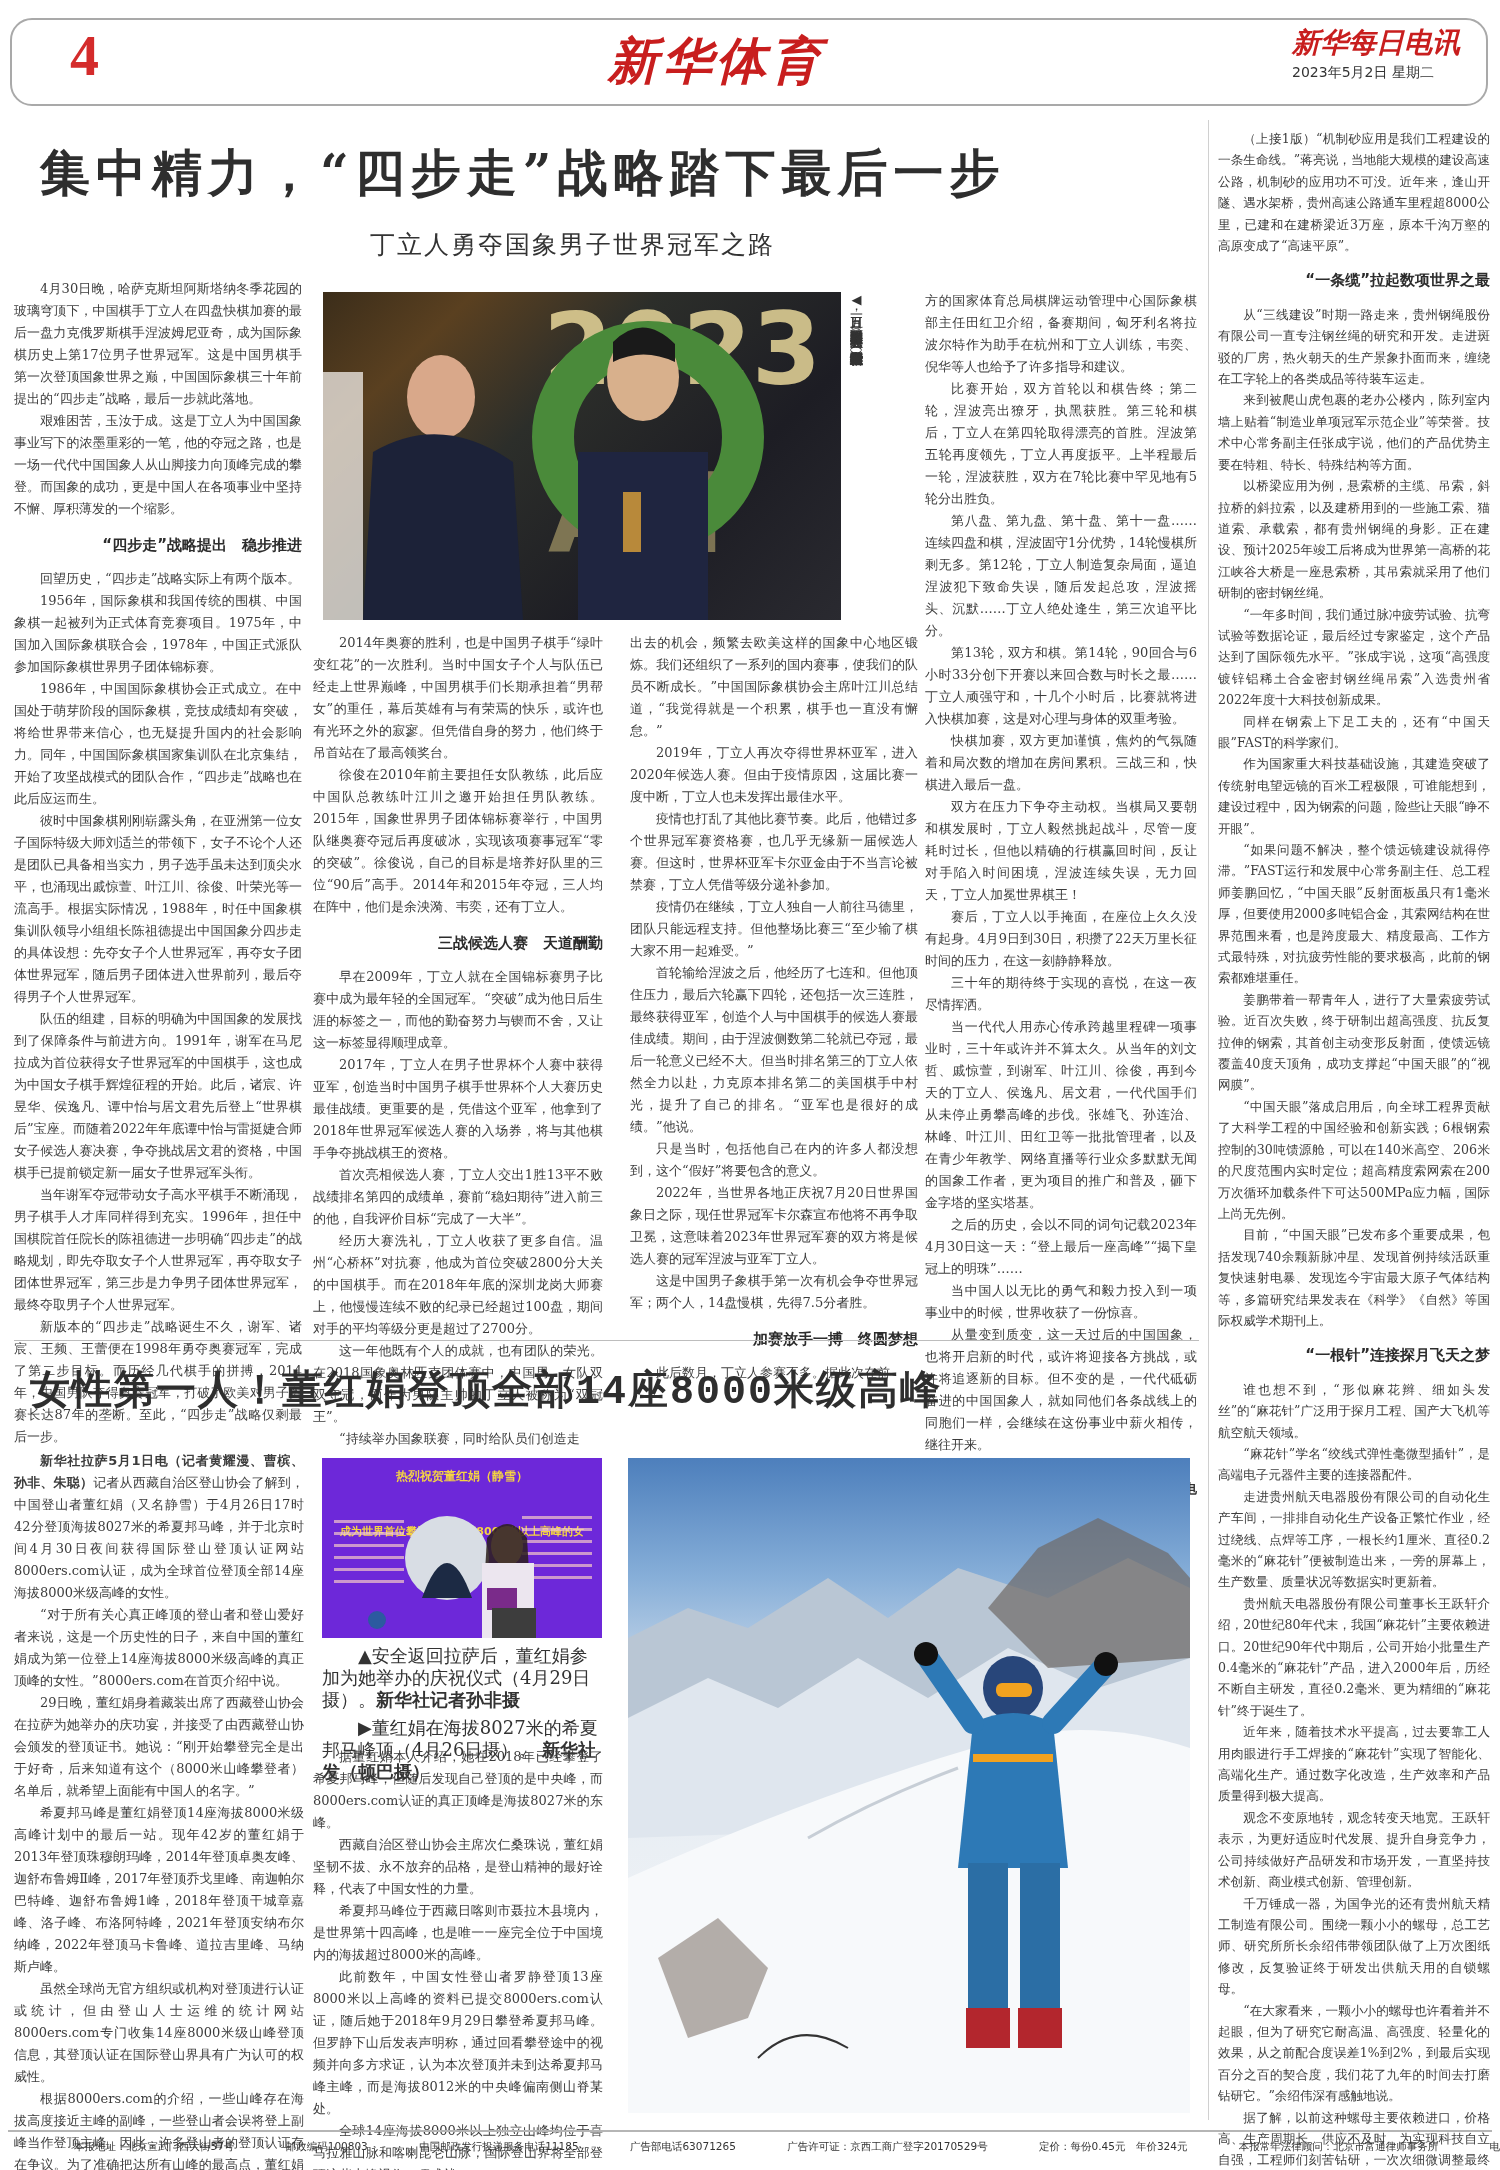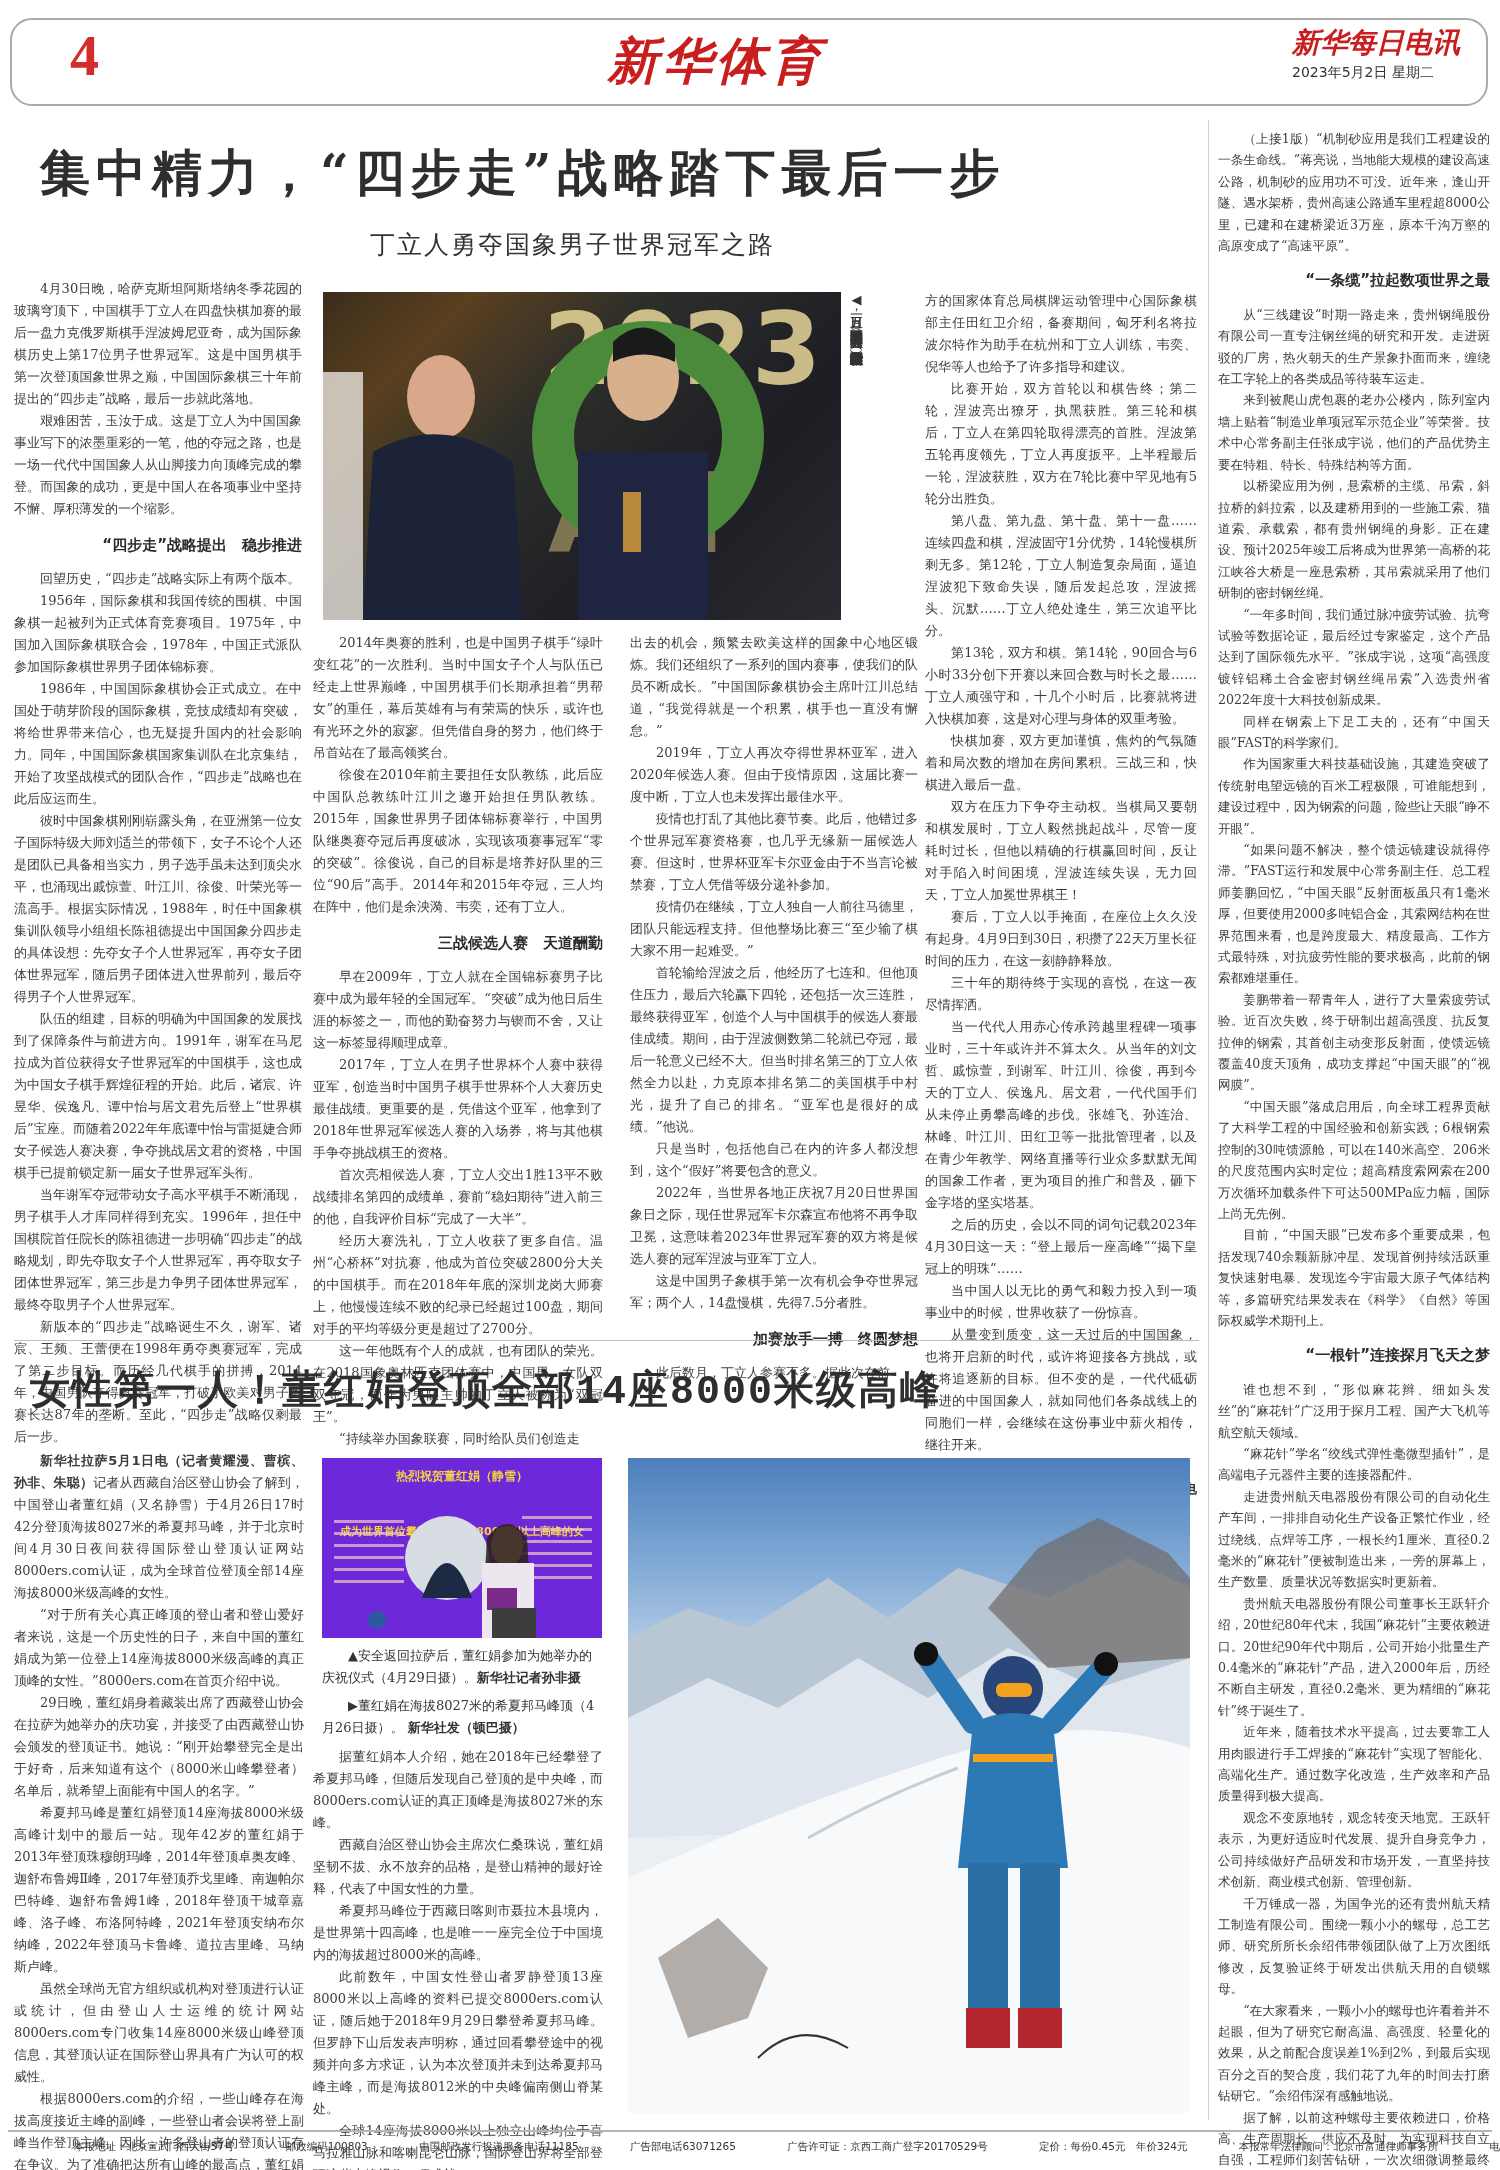--- a/index.html
+++ b/index.html
@@ -25,21 +25,21 @@
 
   .col { position: absolute; font-size: 13px; line-height: 22px; text-align: justify; color: #3c3c3c; }
   .col p { margin: 0; text-indent: 2em; }
   .col h3 { margin: 14px 0 12px; text-align: right; font-size: 15px; font-weight: bold; color: #2c2c2c;
             font-family: "DejaVu Sans", sans-serif; }
   .byline { text-align: right; font-weight: bold; font-family: "DejaVu Sans", sans-serif; color: #333; }
 
   .photo { position: absolute; overflow: hidden; }
   .caption-v { position: absolute; writing-mode: vertical-rl; font-size: 13px; line-height: 20px; color: #333; }
   .caption-v b { font-family: "DejaVu Sans", sans-serif; }
-  .caption { font-size: 13px; line-height: 22px; color: #333; }
+  .caption { font-size: 18px; line-height: 22px; color: #333; }
   .caption b { font-family: "DejaVu Sans", sans-serif; }
 
   .divider { position: absolute; background: #bdbdbd; height: 2px; }
   .vdivider { position: absolute; background: #d0d0d0; width: 1px; }
 
   .headline2 { left: 30px; top: 1362px; font-size: 40px; font-weight: bold; color: #2e2e2e;
                letter-spacing: 2px; font-family: Liberation Mono, monospace; }
 
   .footer-rule { left: 8px; top: 2130px; width: 1484px; height: 2px; background: #b5b5b5; }
   .footer { left: 40px; top: 2140px; font-size: 10.5px; color: #333; font-family: "DejaVu Sans", sans-serif;

